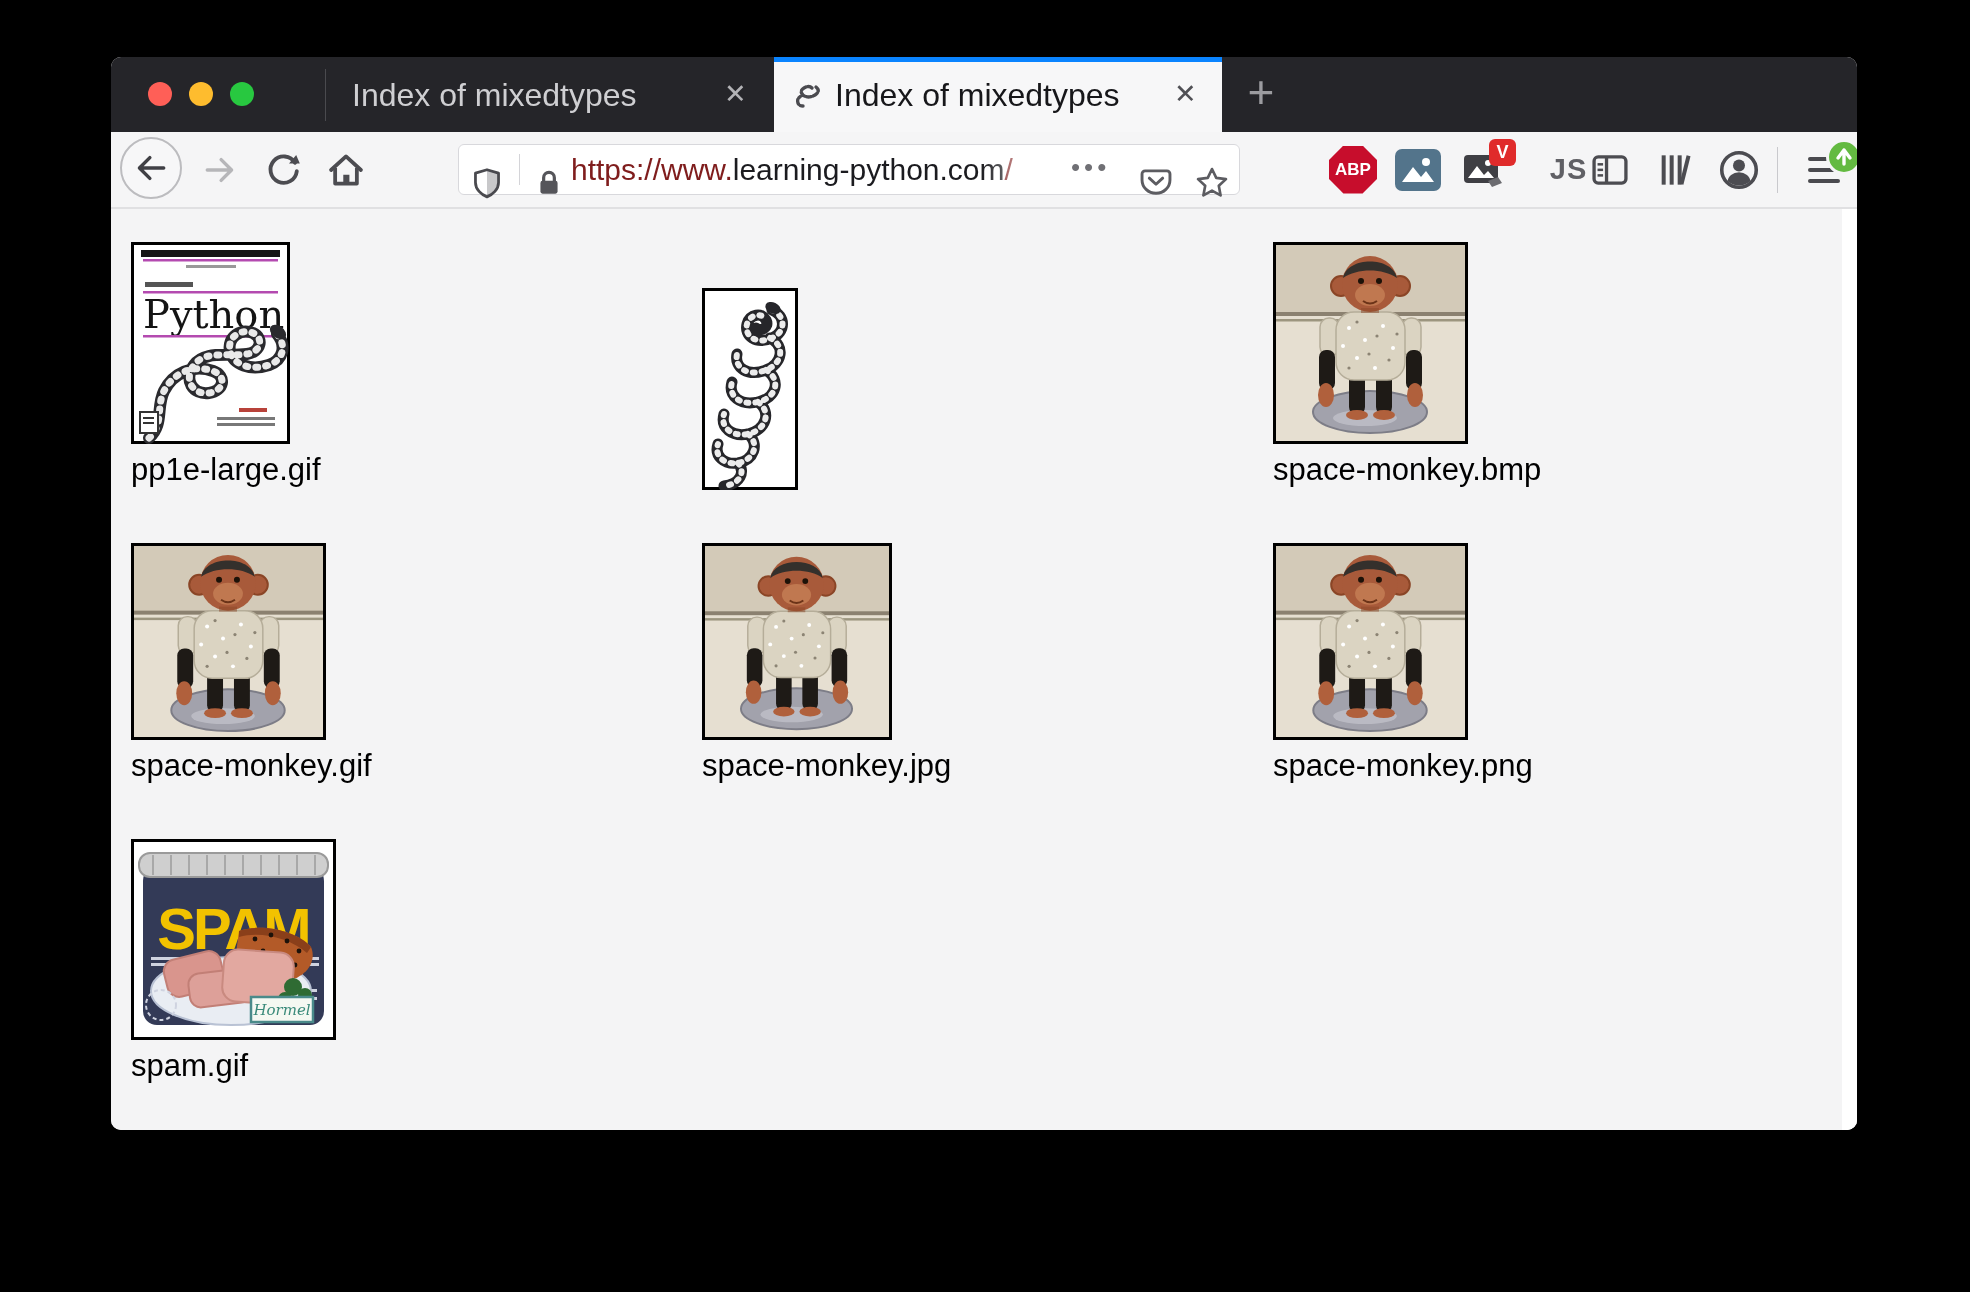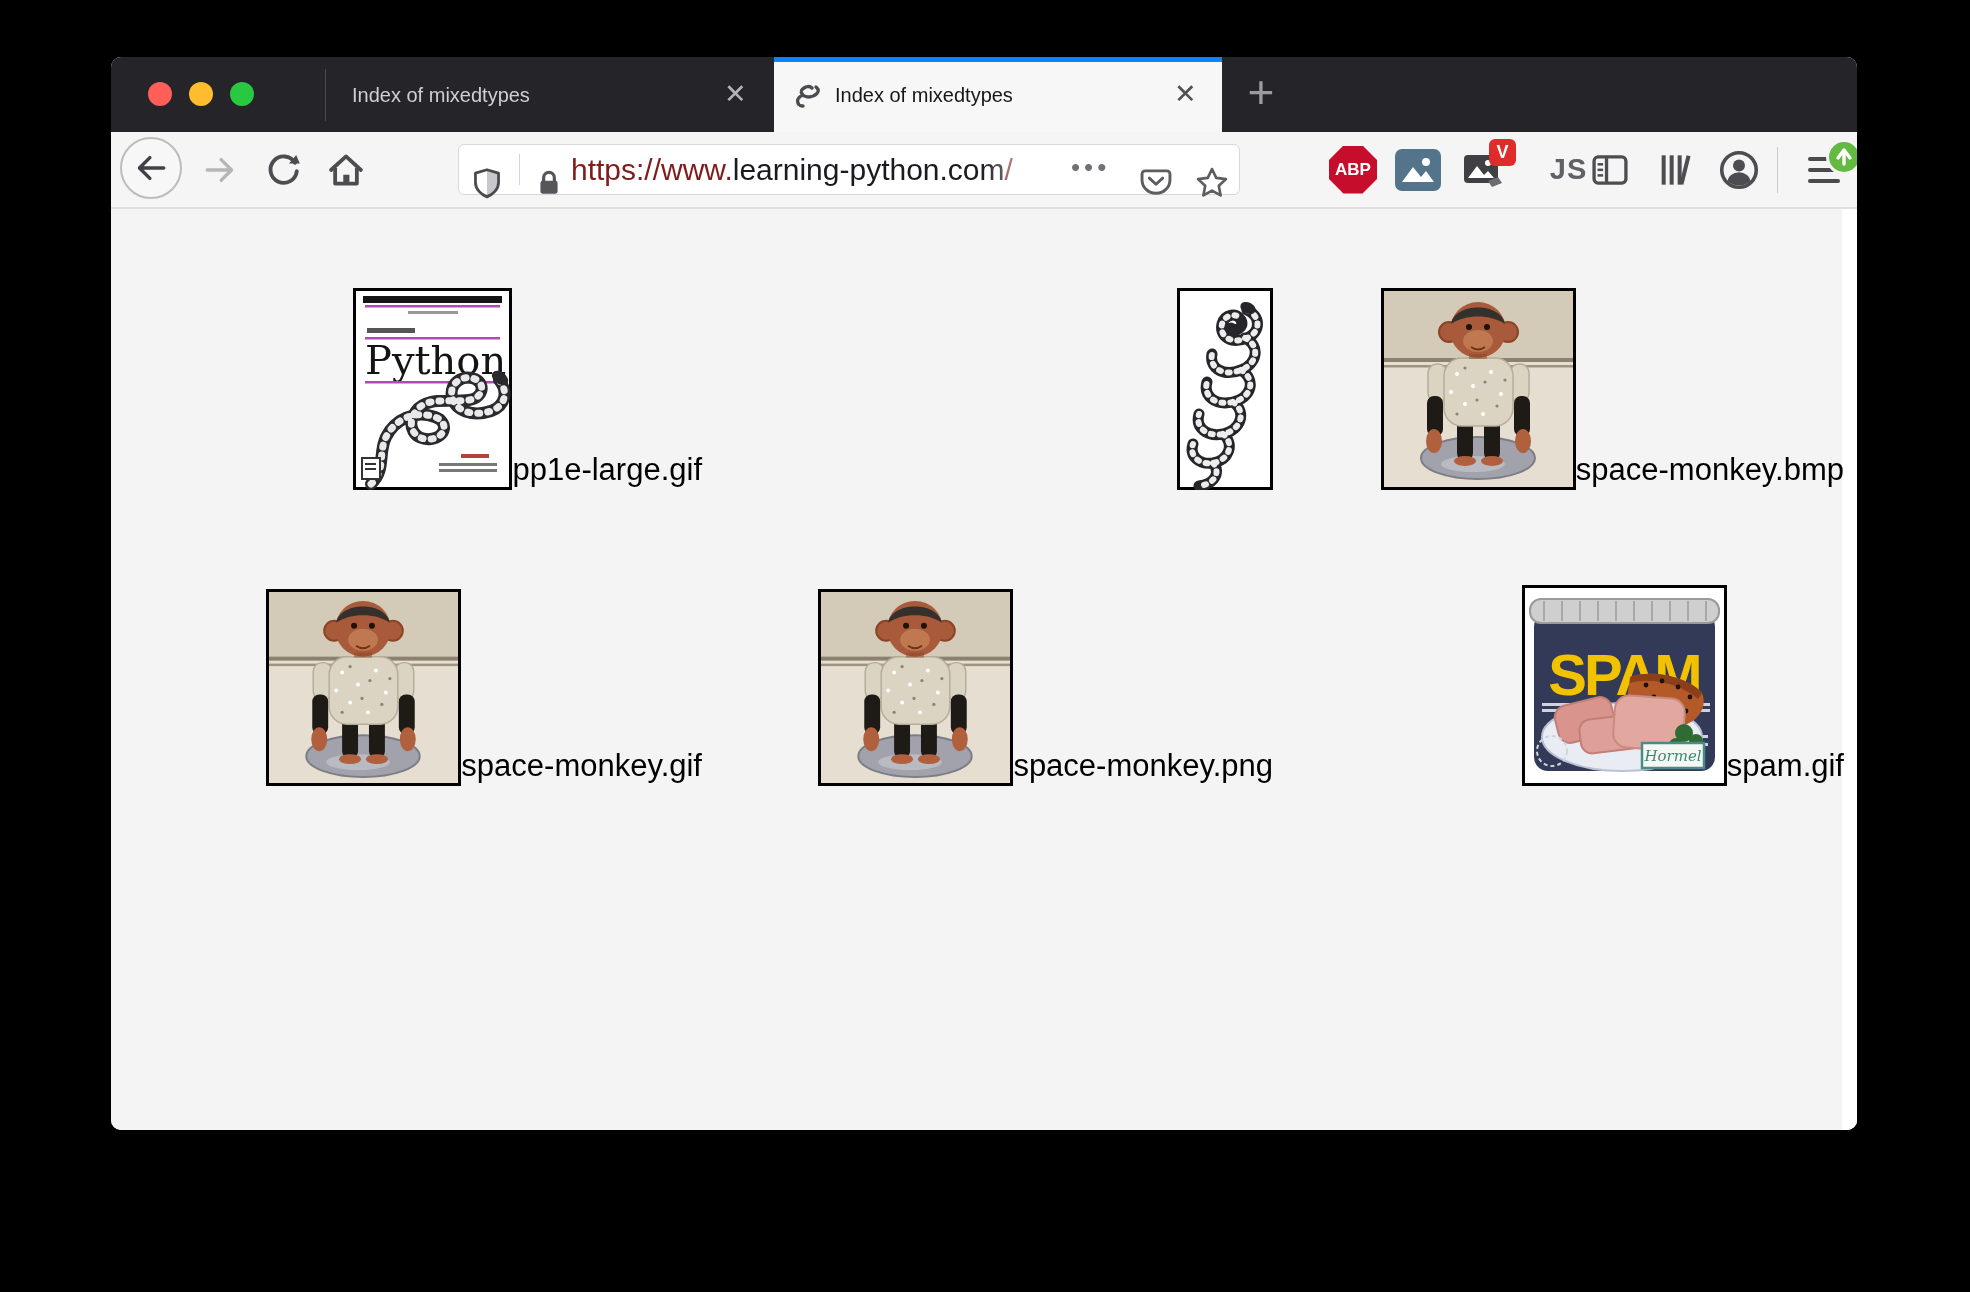--- a/index.html
+++ b/index.html
@@ -8,21 +8,21 @@
   .window{position:absolute;left:111px;top:57px;width:1746px;height:1073px;
           border-radius:10px;overflow:hidden;background:#f4f4f5;}
   
   .tabbar{position:absolute;left:0;top:0;width:100%;height:75px;background:#252529;}
   .light{position:absolute;top:25px;width:24px;height:24px;border-radius:50%;}
   .vdiv{position:absolute;top:12px;left:214px;width:1px;height:52px;background:#4a4a4e;}
   .tab{position:absolute;top:0;height:75px;}
   .tab.inactive{left:215px;width:448px;}
   .tab.active{left:663px;width:448px;background:#f7f7f8;}
   .tab .stripe{position:absolute;left:0;top:0;width:100%;height:5px;background:#0a84ff;}
-  .tab-title{position:absolute;top:0;height:87px;line-height:77px;font-size:20px;white-space:nowrap;
+  .tab-title{position:absolute;top:0;height:87px;line-height:77px;font-size:32px;white-space:nowrap;
              overflow:hidden;}
   .tab.inactive .tab-title{left:26px;color:#cfcfd2;}
   .tab.active .tab-title{left:61px;color:#17171a;}
   .tab-close{position:absolute;top:0;height:75px;line-height:75px;font-size:27px;cursor:default;}
   .tab.inactive .tab-close{left:398px;color:#b3b3b6;}
   .tab.active .tab-close{left:400px;color:#505055;}
   .favicon{position:absolute;left:17px;top:23px;width:30px;height:30px;}
   .newtab{position:absolute;left:1122px;top:0;width:56px;height:75px;color:#9c9ca0;
           font-size:46px;font-weight:200;line-height:70px;text-align:center;}
   
@@ -51,21 +51,21 @@
   .badge-v{position:absolute;right:-12px;top:-12px;width:27px;height:27px;border-radius:6px;
            background:#e02b2b;color:#fff;font-size:18px;font-weight:bold;text-align:center;
            line-height:27px;}
   .upd{position:absolute;left:18px;top:-18px;width:30px;height:30px;border-radius:50%;
        background:#63ba41;border:3px solid #f5f5f6;}
   
   .content{position:absolute;left:0;top:152px;width:100%;height:921px;background:#f4f4f5;}
   .scrolltrack{position:absolute;right:0;top:0;width:15px;height:100%;background:#fff;}
   .grid{position:absolute;left:20px;top:0;display:grid;grid-template-columns:571px 571px 571px;
         grid-template-rows:281px 296px 300px;}
-  .cell{display:flex;flex-direction:row;align-items:flex-end;justify-content:flex-end;}
+  .cell{display:flex;flex-direction:column;align-items:flex-start;justify-content:flex-end;}
   .fname{height:40px;line-height:40px;margin-top:6px;font-size:31px;color:#000;}
   .thumb{display:block;}
   .b2{outline:0;}
   
   .t-book{width:159px;height:202px;}
   .t-snake{width:96px;height:202px;}
   .t-monkey-lg{width:195px;height:202px;}
   .t-monkey{width:195px;height:197px;}
   .t-monkey-md{width:190px;height:197px;}
   .t-spam{width:205px;height:201px;}
@@ -385,20 +385,26 @@
           <div class="fname">space-monkey.bmp</div>
         </div>
 
         <div class="cell">
           <svg class="thumb t-monkey" viewBox="0 0 195 198" style="outline:3px solid #000;outline-offset:-3px;">
             <use href="#sym-monkey"></use>
           </svg>
           <div class="fname">space-monkey.gif</div>
         </div>
 
+        <div class="cell">
+          <svg class="thumb t-monkey-md" viewBox="0 0 195 198" style="outline:3px solid #000;outline-offset:-3px;">
+            <use href="#sym-monkey"></use>
+          </svg>
+          <div class="fname">space-monkey.jpg</div>
+        </div>
 
         <div class="cell">
           <svg class="thumb t-monkey" viewBox="0 0 195 198" style="outline:3px solid #000;outline-offset:-3px;">
             <use href="#sym-monkey"></use>
           </svg>
           <div class="fname">space-monkey.png</div>
         </div>
 
         <div class="cell">
           <svg class="thumb t-spam" viewBox="0 0 205 201">

